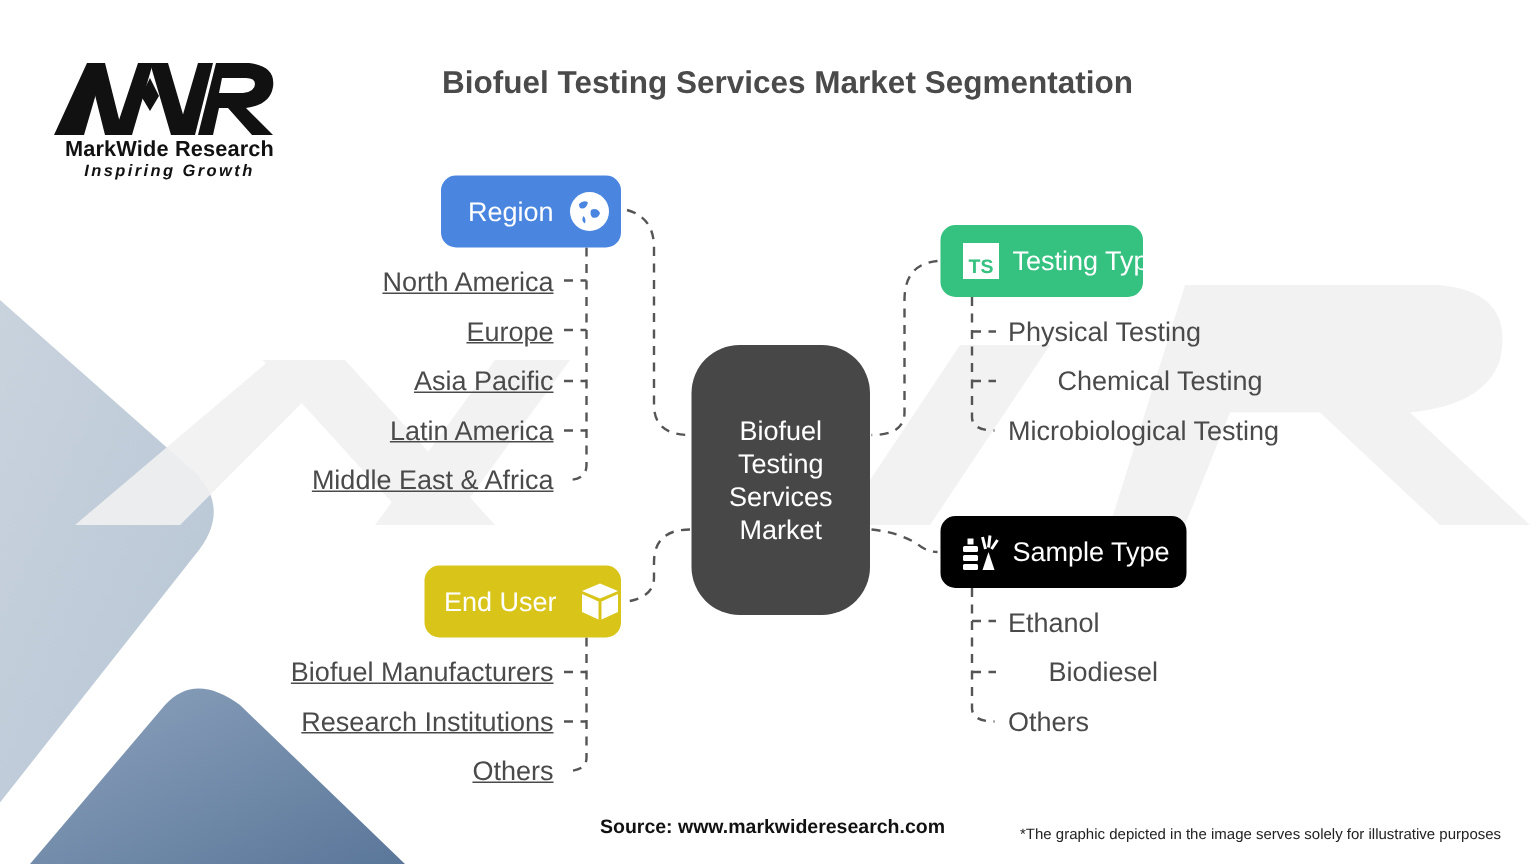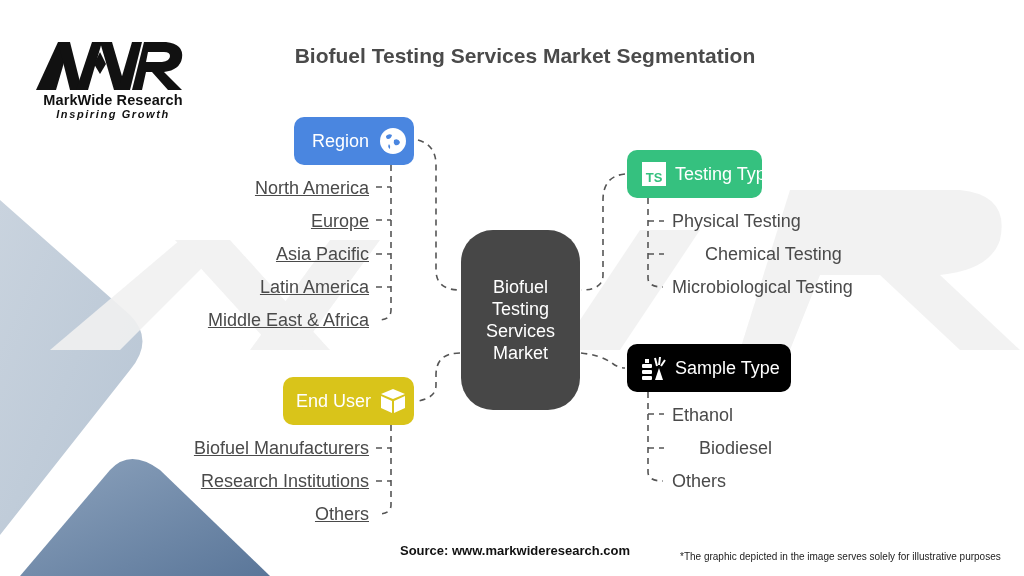--- a/index.html
+++ b/index.html
@@ -20,21 +20,21 @@
   .cat { position: absolute; height: 48px; border-radius: 10px; color: #fff; font-size: 18px; display: flex; align-items: center; z-index: 5; }
   .cat .lbl { white-space: nowrap; }
   .cat .ico { width: 28px; height: 28px; display: inline-flex; align-items: center; justify-content: center; }
 
   .cat-region { left: 294px; top: 117px; width: 120px; background: #4a86e0; padding-left: 18px; }
   .cat-region .ico { margin-left: 10px; }
   .cat-testing { left: 627px; top: 150px; width: 135px; background: #35c17f; padding-left: 14px; }
   .cat-testing .ico { margin-right: 8px; }
   .cat-sample { left: 627px; top: 344px; width: 164px; background: #000000; padding-left: 12px; }
   .cat-sample .ico { margin-right: 8px; }
-  .cat-enduser { left: 283px; top: 377px; width: 131px; background: #d9c41a; padding-left: 13px; }
+  .cat-enduser { left: 283px; top: 377px; width: 131px; background: #d9c41a; padding-left: 13px; justify-content: space-between; }
   .cat-enduser .ico { margin-left: 8px; }
 
   .center { position: absolute; left: 461px; top: 230px; width: 119px; height: 180px; background: #474747; border-radius: 32px; color: #fff; font-size: 18px; line-height: 22px; text-align: center; display: flex; align-items: center; justify-content: center; z-index: 5; }
   .center span { display: block; }
 
   .item { position: absolute; font-size: 18px; color: #4a4a4a; white-space: nowrap; z-index: 5; line-height: 22px; }
   .item.right-align { text-align: right; text-decoration: underline; }
 
   .footer-source { position: absolute; left: 400px; top: 543px; font-size: 13px; font-weight: bold; color: #111; z-index: 5; }
   .footer-note { position: absolute; left: 680px; top: 551px; font-size: 10px; color: #222; z-index: 5; }

